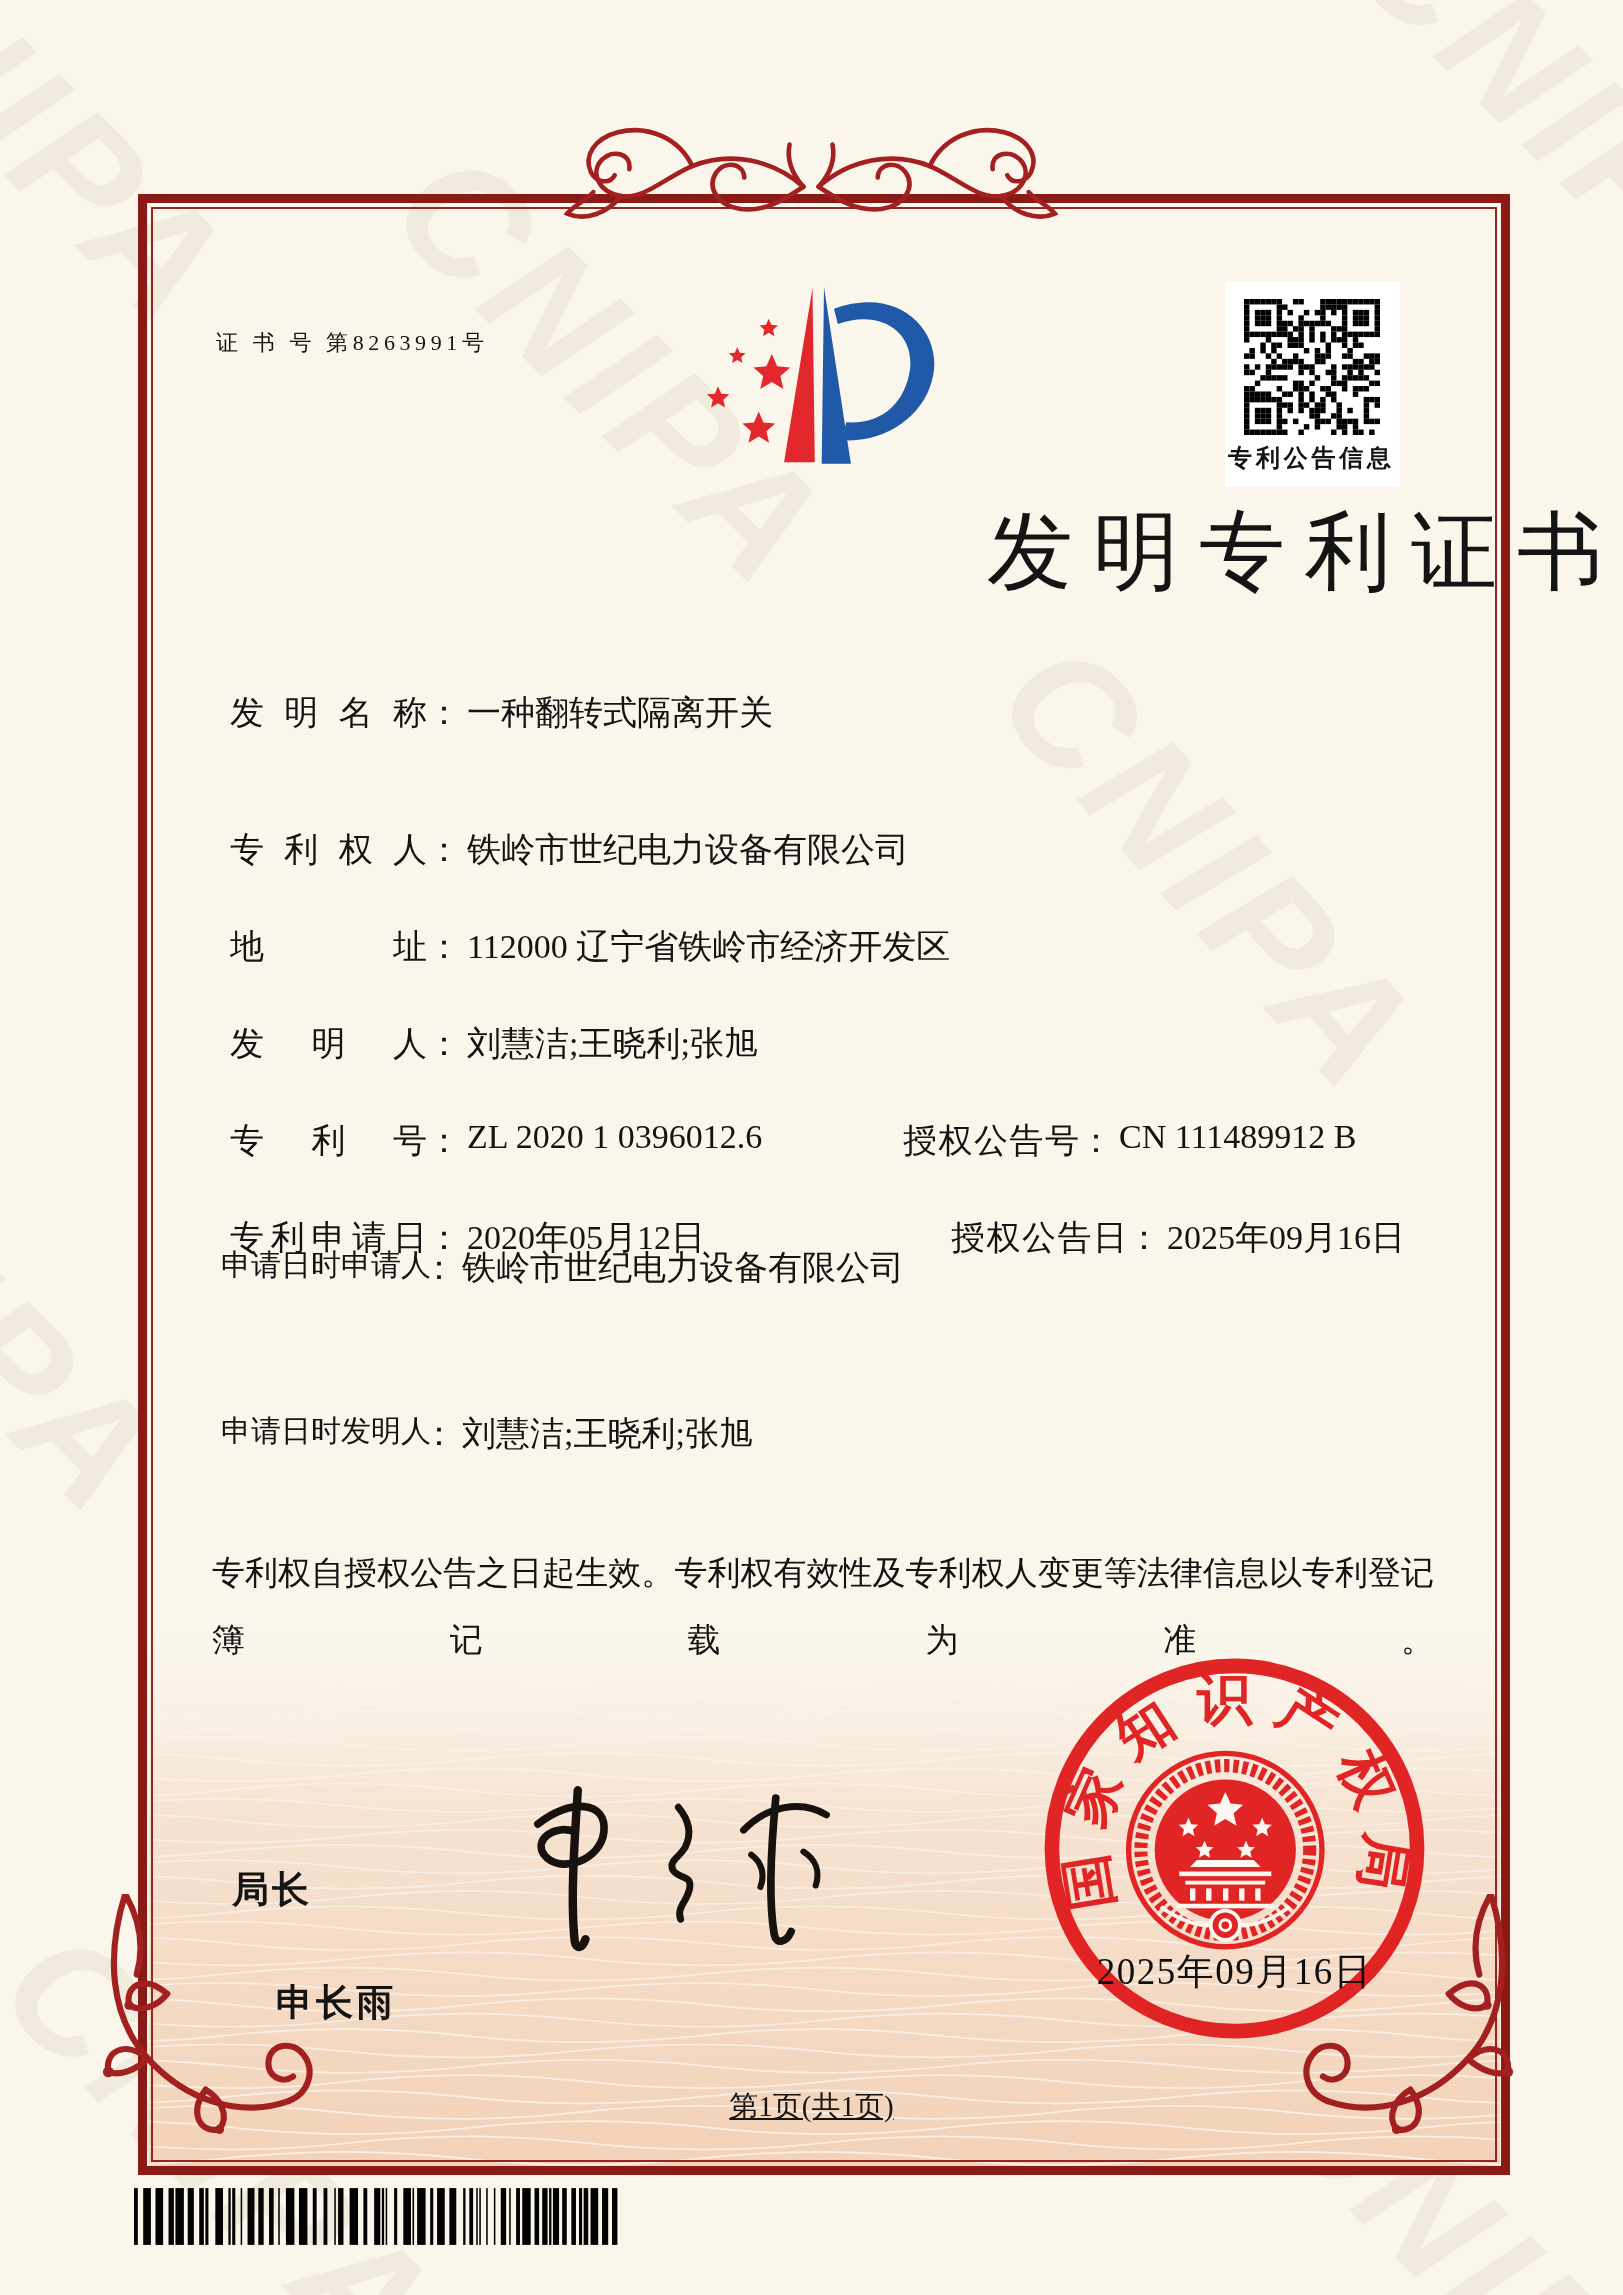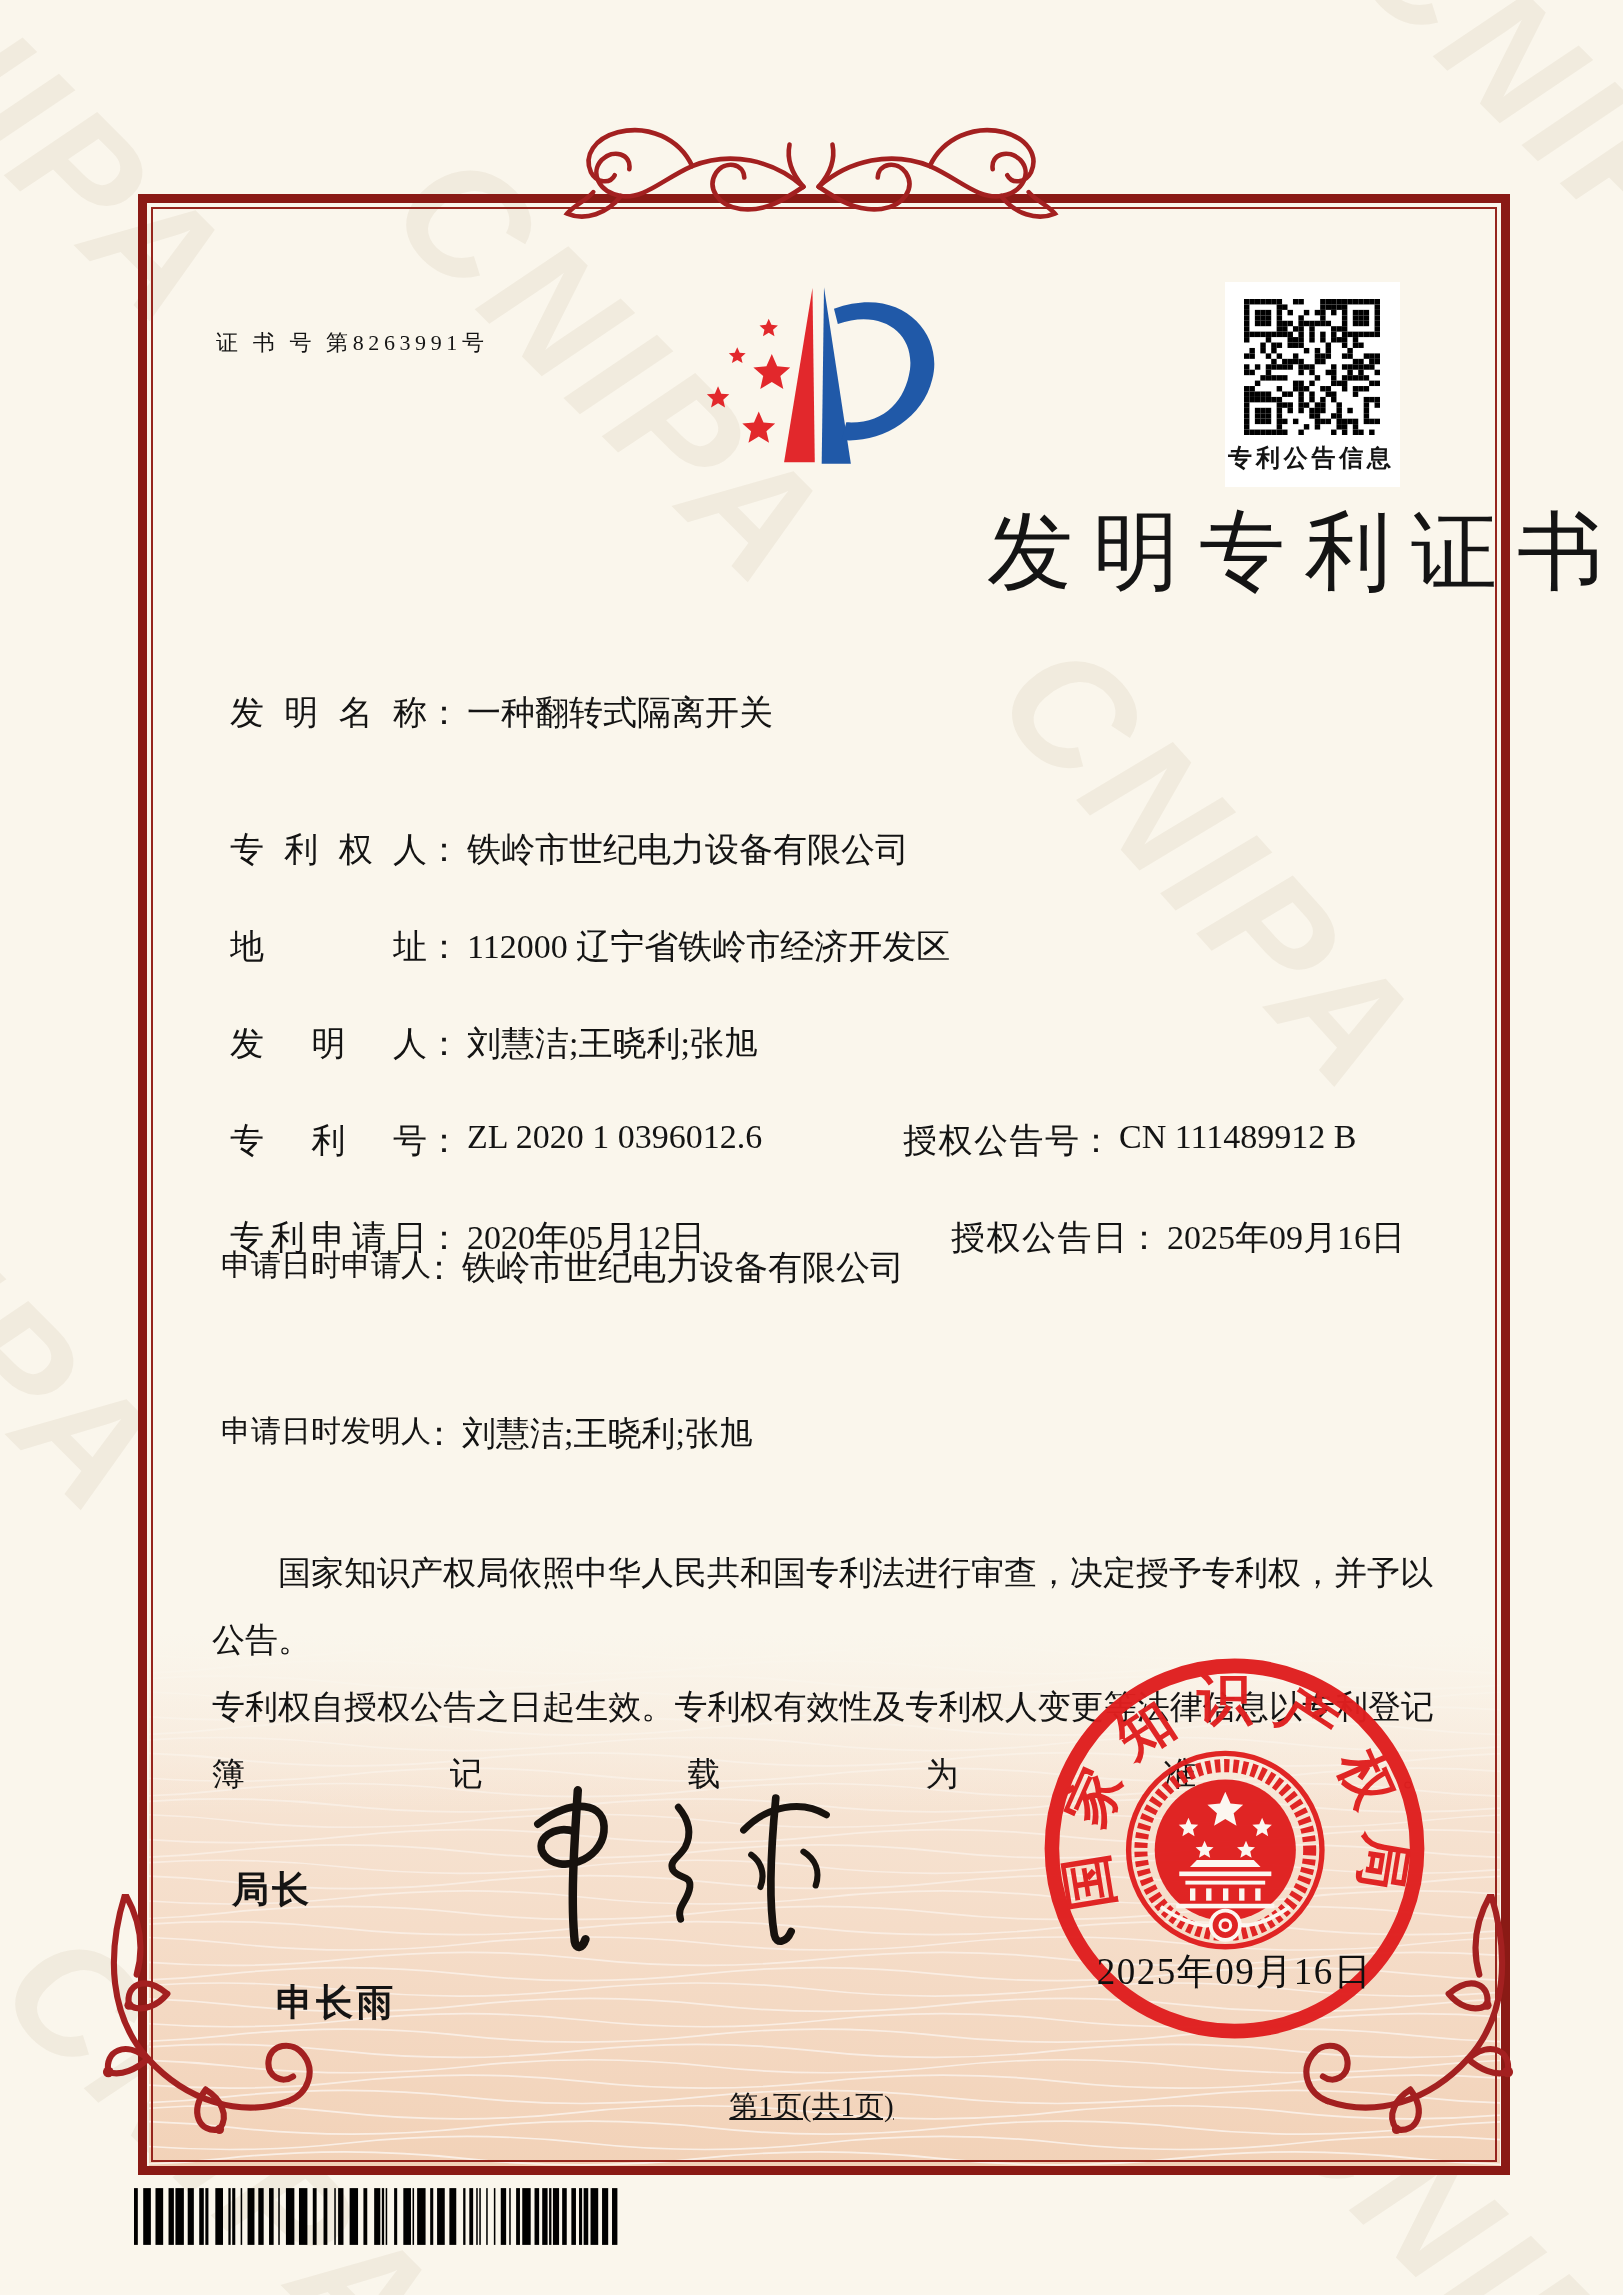--- a/index.html
+++ b/index.html
@@ -558,21 +558,20 @@
 
   <div class="row" style="left:221px; top:1245px;font-family:Liberation Mono, monospace;">
     <span class="lbl wide">申请日时申请人</span><span class="colon">：</span><span class="val">铁岭市世纪电力设备有限公司</span>
   </div>
 
   <div class="row" style="left:221px; top:1411px;">
     <span class="lbl wide">申请日时发明人</span><span class="colon">：</span><span class="val">刘慧洁;王晓利;张旭</span>
   </div>
 
   <div id="statement">
-    <div class="l1">国家知识产权局依照中华人民共和国专利法进行审查，决定授予专利权，并予以公告。</div>
     <div class="l2">专利权自授权公告之日起生效。专利权有效性及专利权人变更等法律信息以专利登记簿记载为准。</div>
   </div>
 
   <div id="director-title">局长</div>
   <div id="director-name">申长雨</div>
 
   <svg id="signature" width="353" height="173" viewBox="0 0 460 225">
     <g stroke="#17120e" fill="none" stroke-linecap="round" stroke-linejoin="round">
       <path stroke-width="10" d="M52,52 C95,18 142,22 138,62 C134,100 80,118 60,92 C46,72 74,52 100,62"></path>
       <path stroke-width="11" d="M104,8 C100,70 94,150 100,205 C102,216 110,214 114,202"></path>

